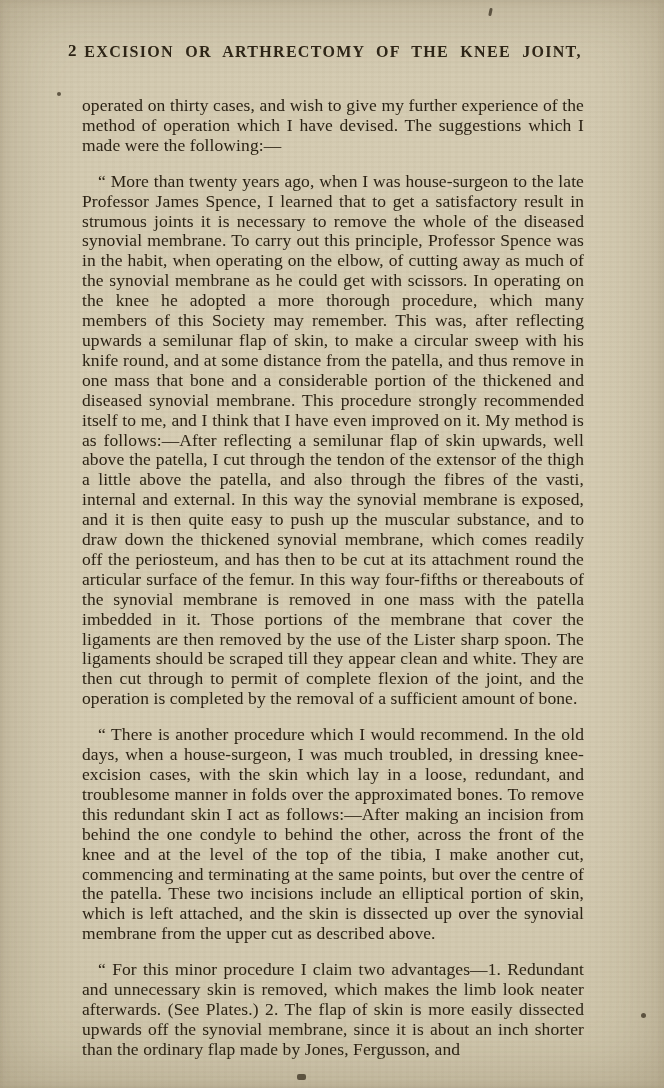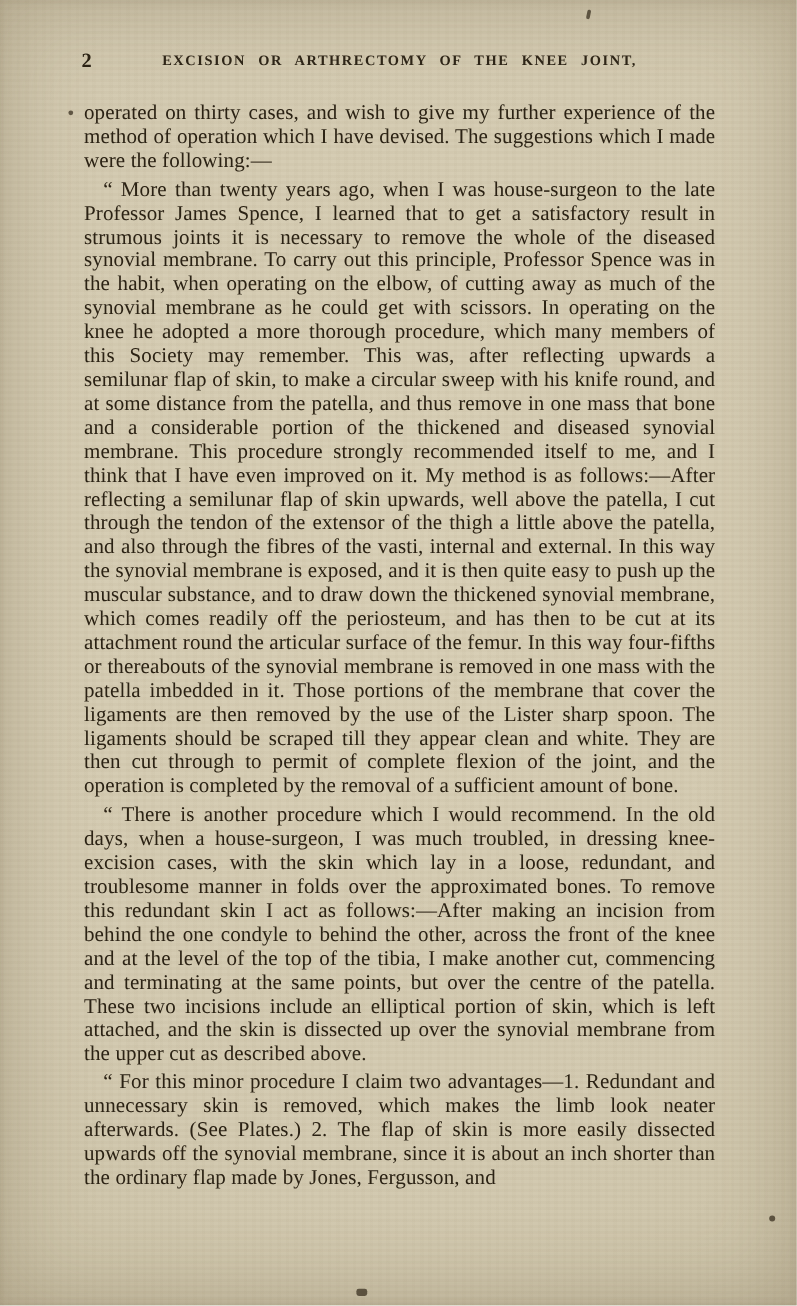--- a/index.html
+++ b/index.html
@@ -42,21 +42,21 @@
     left: 2px;
     top: 1px;
     font-size: 17px;
     font-weight: 700;
     letter-spacing: 0.5px;
     color: #2a2113;
   }
   .header-title {
     display: block;
     text-align: center;
-    font-size: 12px;
+    font-size: 16px;
     font-weight: 700;
     letter-spacing: 1.3px;
     word-spacing: 6px;
     padding-top: 3px;
     color: #2e2517;
     white-space: nowrap;
   }
   .body-text {
     position: absolute;
     top: 80px;
@@ -64,21 +64,21 @@
     width: 534px;
     height: 980px;
     overflow: hidden;
     font-size: 17.5px;
     line-height: 19.9px;
     text-align: justify;
     letter-spacing: 0.1px;
     color: #2b2214;
   }
   .body-text p {
-    margin: 4px;
+    margin: 16px;
   }
   .body-text p.indent {
     text-indent: 16px;
   }
   
   .speck {
     position: absolute;
     background: #3a3020;
     border-radius: 50%;
     opacity: 0.75;

